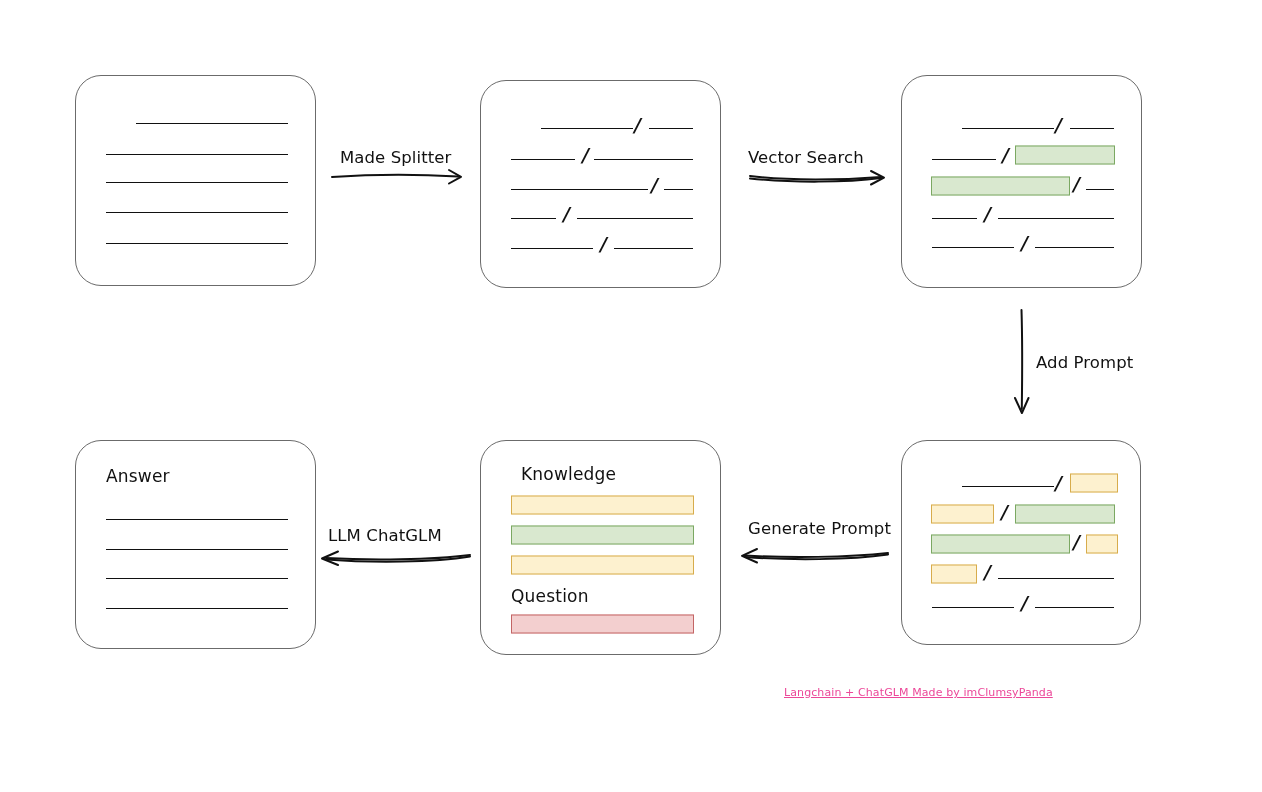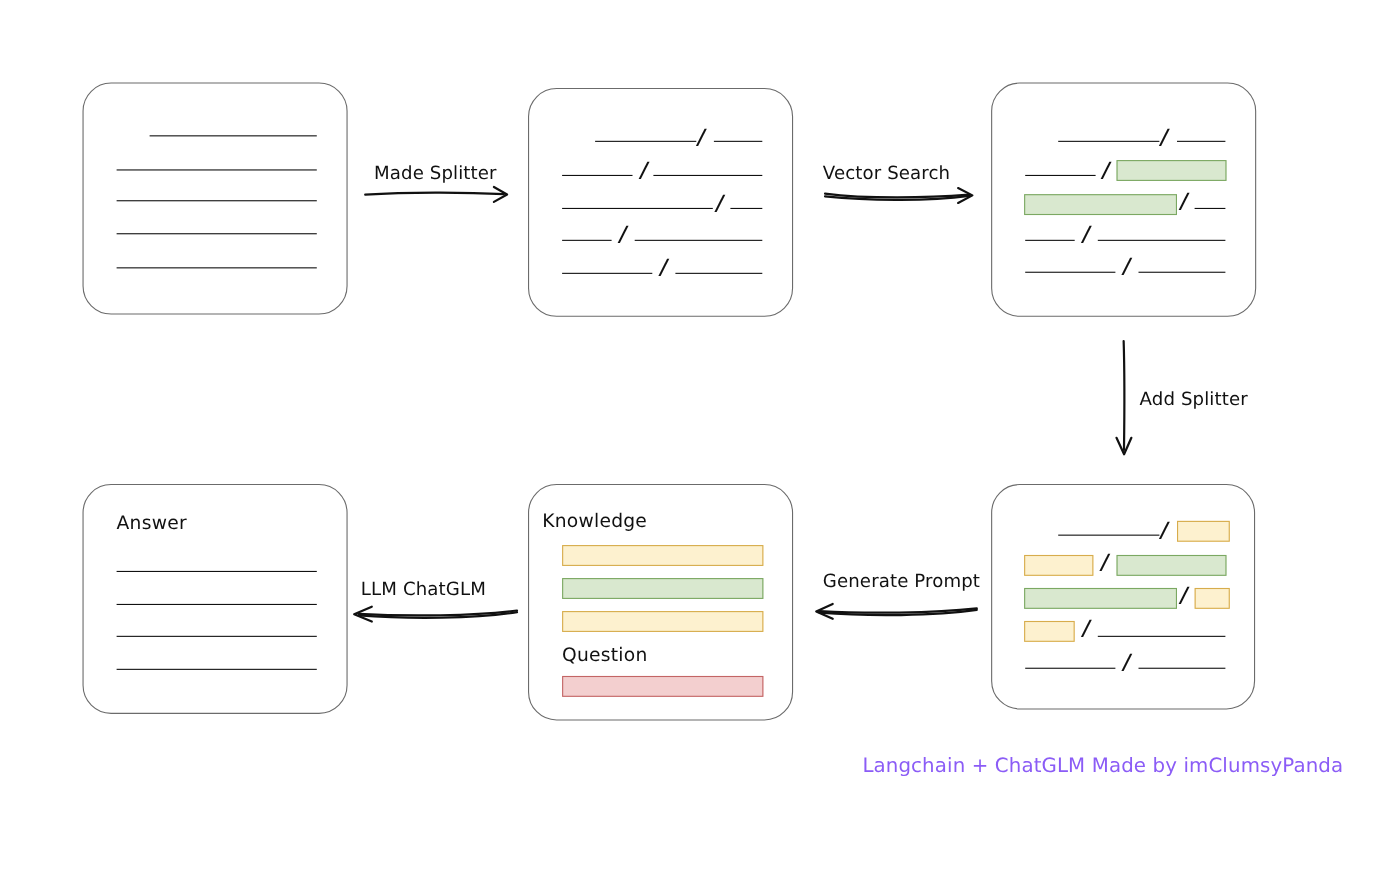--- a/index.html
+++ b/index.html
@@ -62,24 +62,25 @@
     position: absolute;
     font-family: "DejaVu Sans", sans-serif;
     font-size: 16.5px;
     color: #111111;
     white-space: nowrap;
     letter-spacing: 0.1px;
   }
   .caption {
     position: absolute;
     font-family: "DejaVu Sans", sans-serif;
-    font-size: 18px;
-    color: #8b5cf6;
+    font-size: 11px;
+    color: #ec4899;
     white-space: nowrap;
     letter-spacing: 0.1px;
+    text-decoration: underline;
   }
   svg.arrow {
     position: absolute;
     overflow: visible;
   }
   svg.arrow path,
   svg.arrow polyline {
     fill: none;
     stroke: #111111;
     stroke-width: 2;
@@ -152,21 +153,21 @@
 
     <div class="rule" style="left:30px; top:142px; width:45px;"></div>
     <div class="slash" style="left:82px; top:138px;">/</div>
     <div class="rule" style="left:96px; top:142px; width:116px;"></div>
 
     <div class="rule" style="left:30px; top:171px; width:82px;"></div>
     <div class="slash" style="left:119px; top:167px;">/</div>
     <div class="rule" style="left:133px; top:171px; width:79px;"></div>
   </div>
 
-  <div class="edge-label" style="left:1036px; top:353px;">Add Splitter</div>
+  <div class="edge-label" style="left:1036px; top:353px;">Add Prompt</div>
   <svg class="arrow" style="left:1012px; top:308px;" width="26" height="112" viewBox="0 0 26 112">
     <path d="M9.5,2 C10.6,36 10.2,72 9.8,101"></path>
     <polyline points="3,90 9.9,105 16.5,90"></polyline>
   </svg>
 
   <div class="node" style="left:901px; top:440px; width:240px; height:205px;">
 
     <div class="rule" style="left:60px; top:45px; width:92px;"></div>
     <div class="slash" style="left:153px; top:42px;">/</div>
     <div class="chip yellow" style="left:168px; top:42px; width:48px; height:19px;"></div>
@@ -189,21 +190,21 @@
   </div>
 
   <div class="edge-label" style="left:748px; top:519px;">Generate Prompt</div>
   <svg class="arrow" style="left:740px; top:545px;" width="150" height="24" viewBox="0 0 150 24">
     <path d="M148,8 C108,12.5 48,13 5,10.5"></path>
     <path d="M148,9.5 C110,15 50,15.5 5,12"></path>
     <polyline points="17,4 2,10.8 17,17.5"></polyline>
   </svg>
 
   <div class="node" style="left:480px; top:440px; width:241px; height:215px;">
-    <div class="doc-title" style="left:12px; top:23px;text-align:right;">Knowledge</div>
+    <div class="doc-title" style="left:40px; top:23px;text-align:right;">Knowledge</div>
     <div class="chip yellow" style="left:30px; top:64px; width:183px; height:19px;"></div>
     <div class="chip green" style="left:30px; top:94px; width:183px; height:19px;"></div>
     <div class="chip yellow" style="left:30px; top:124px; width:183px; height:19px;"></div>
     <div class="doc-title" style="left:30px; top:145px;text-align:right;">Question</div>
     <div class="chip red" style="left:30px; top:183px; width:183px; height:19px;"></div>
   </div>
 
   <div class="edge-label" style="left:328px; top:526px;">LLM ChatGLM</div>
   <svg class="arrow" style="left:320px; top:548px;" width="152" height="24" viewBox="0 0 152 24">
     <path d="M150,7 C112,12 50,12.5 6,10"></path>

